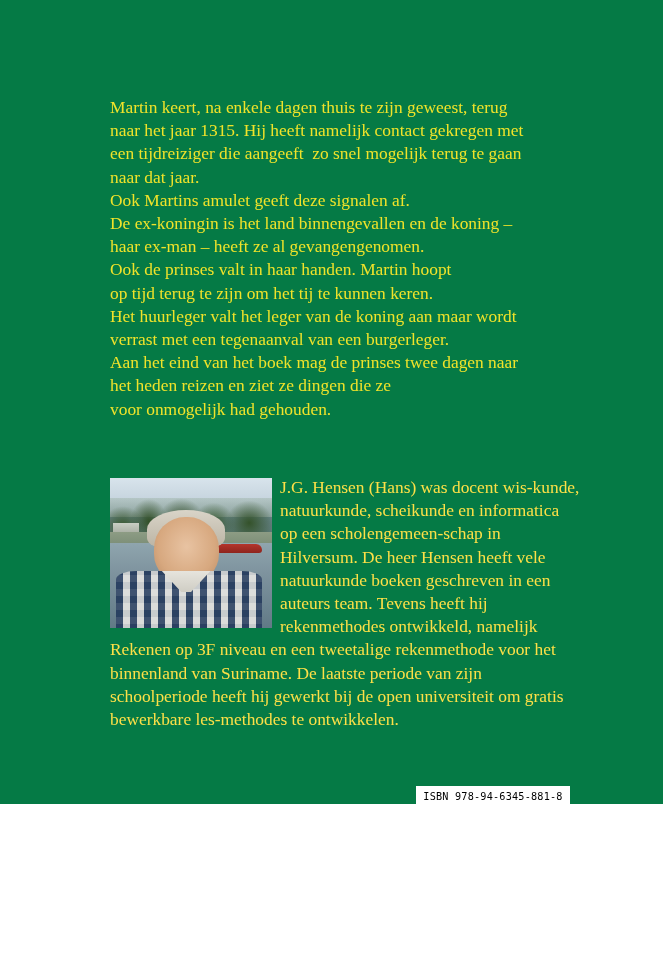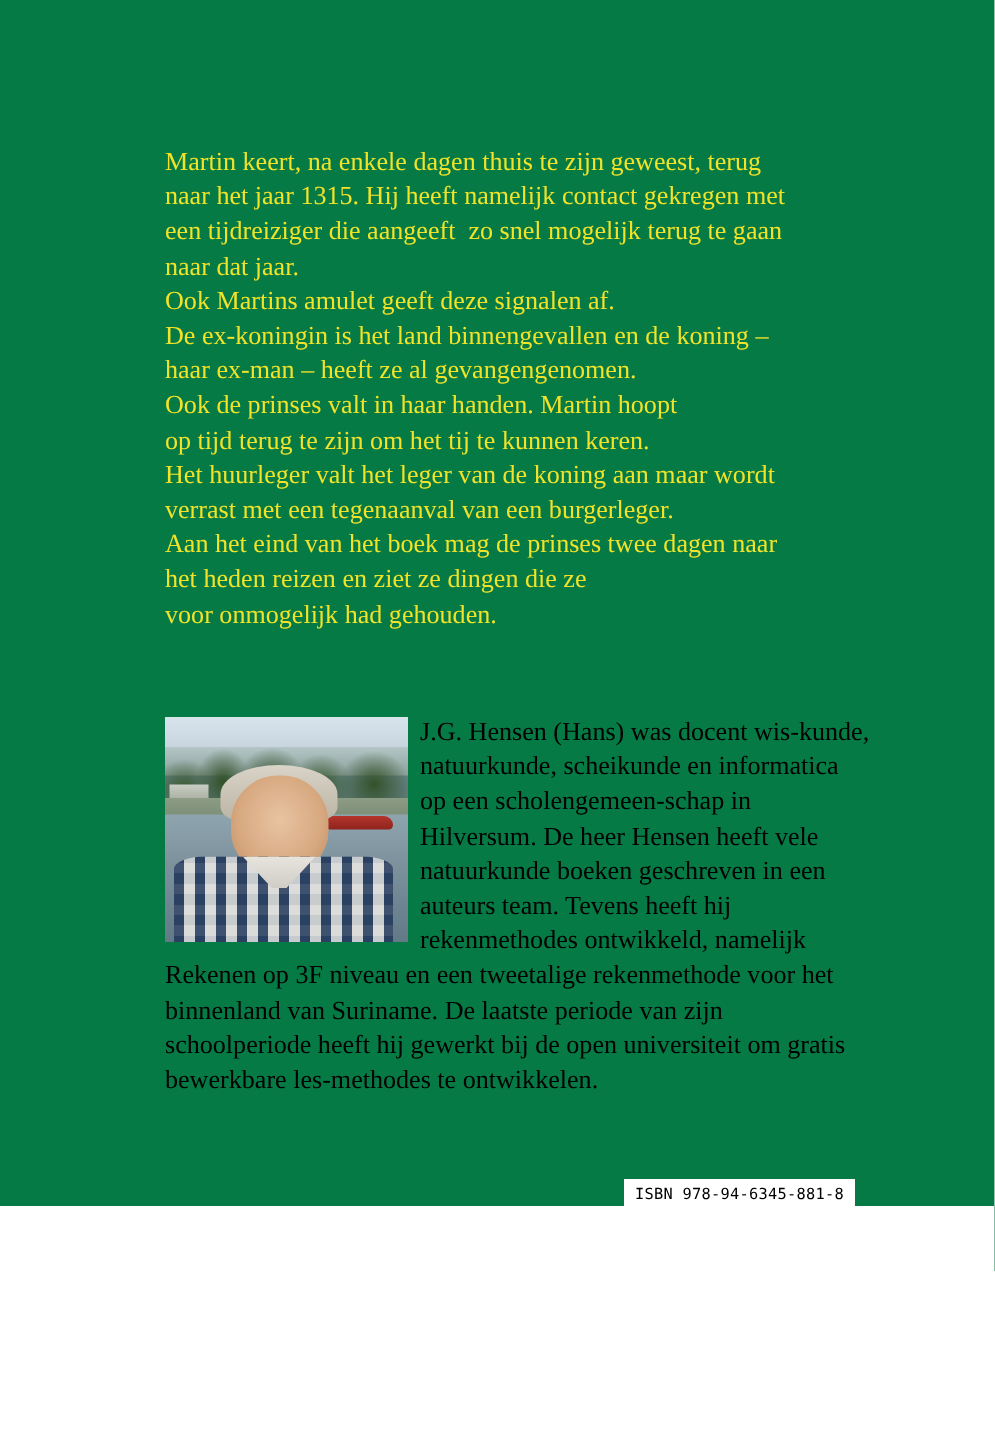--- a/index.html
+++ b/index.html
@@ -27,21 +27,21 @@
     line-height: 23.2px;
     white-space: pre-wrap;
   }
 
   
   #author-block {
     position: absolute;
     left: 110px;
     top: 476px;
     width: 470px;
-    color: #000000;
+    color: #fde047;
     font-size: 17.4px;
     line-height: 23.2px;
   }
   #author-photo {
     float: left;
     width: 162px;
     height: 150px;
     margin: 2px 8px 2px 0;
     position: relative;
     overflow: hidden;

